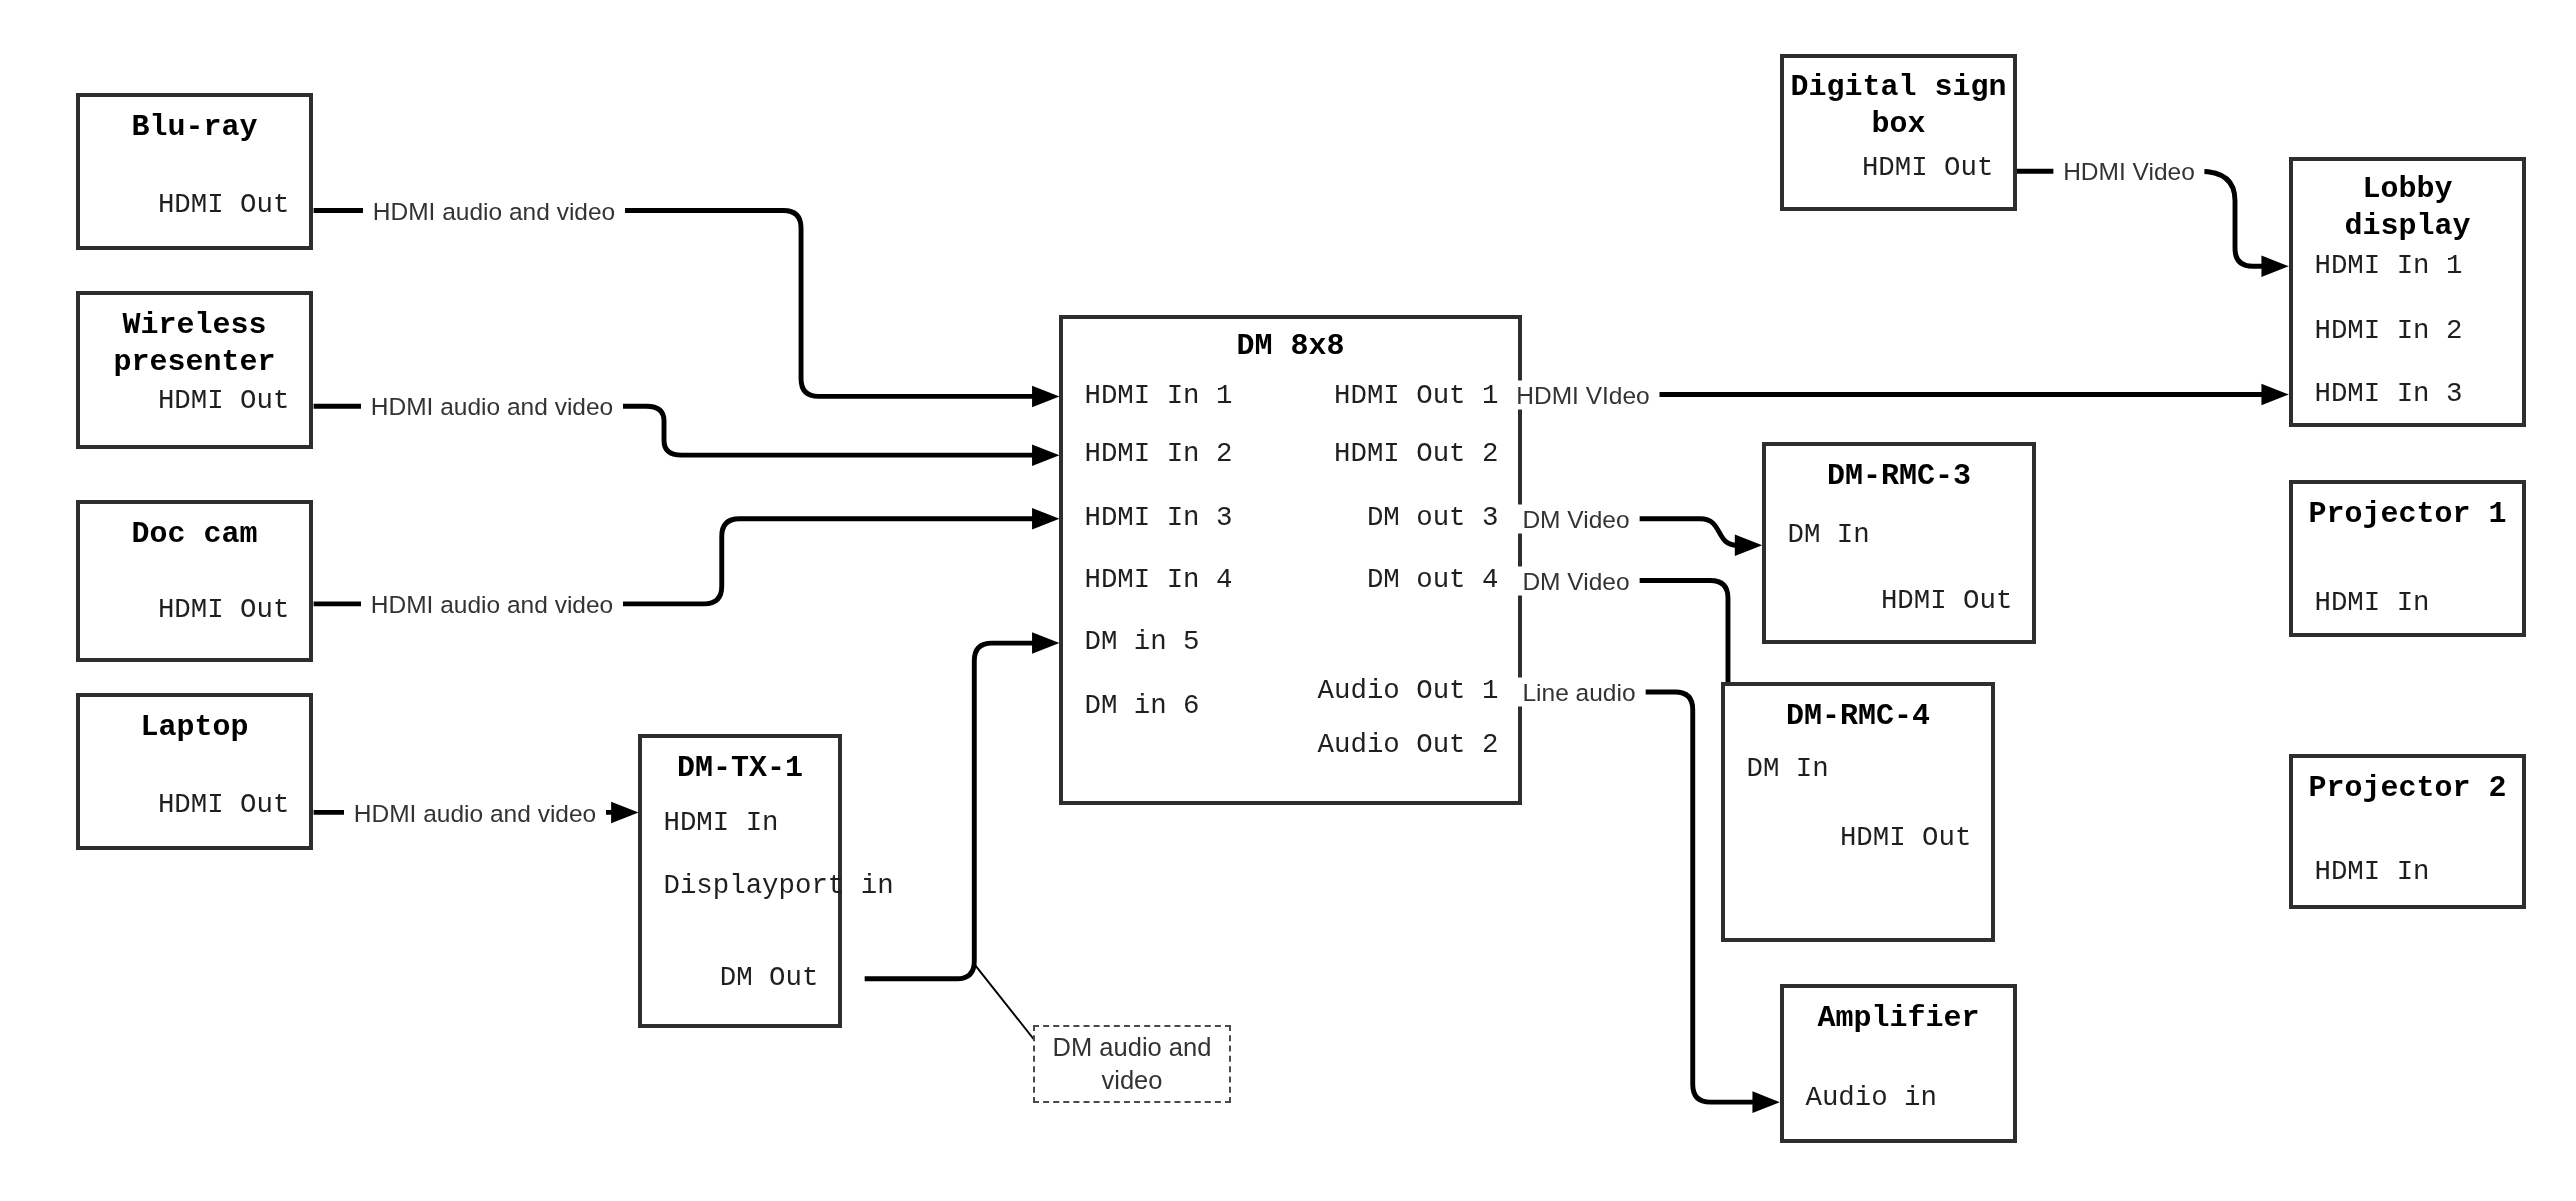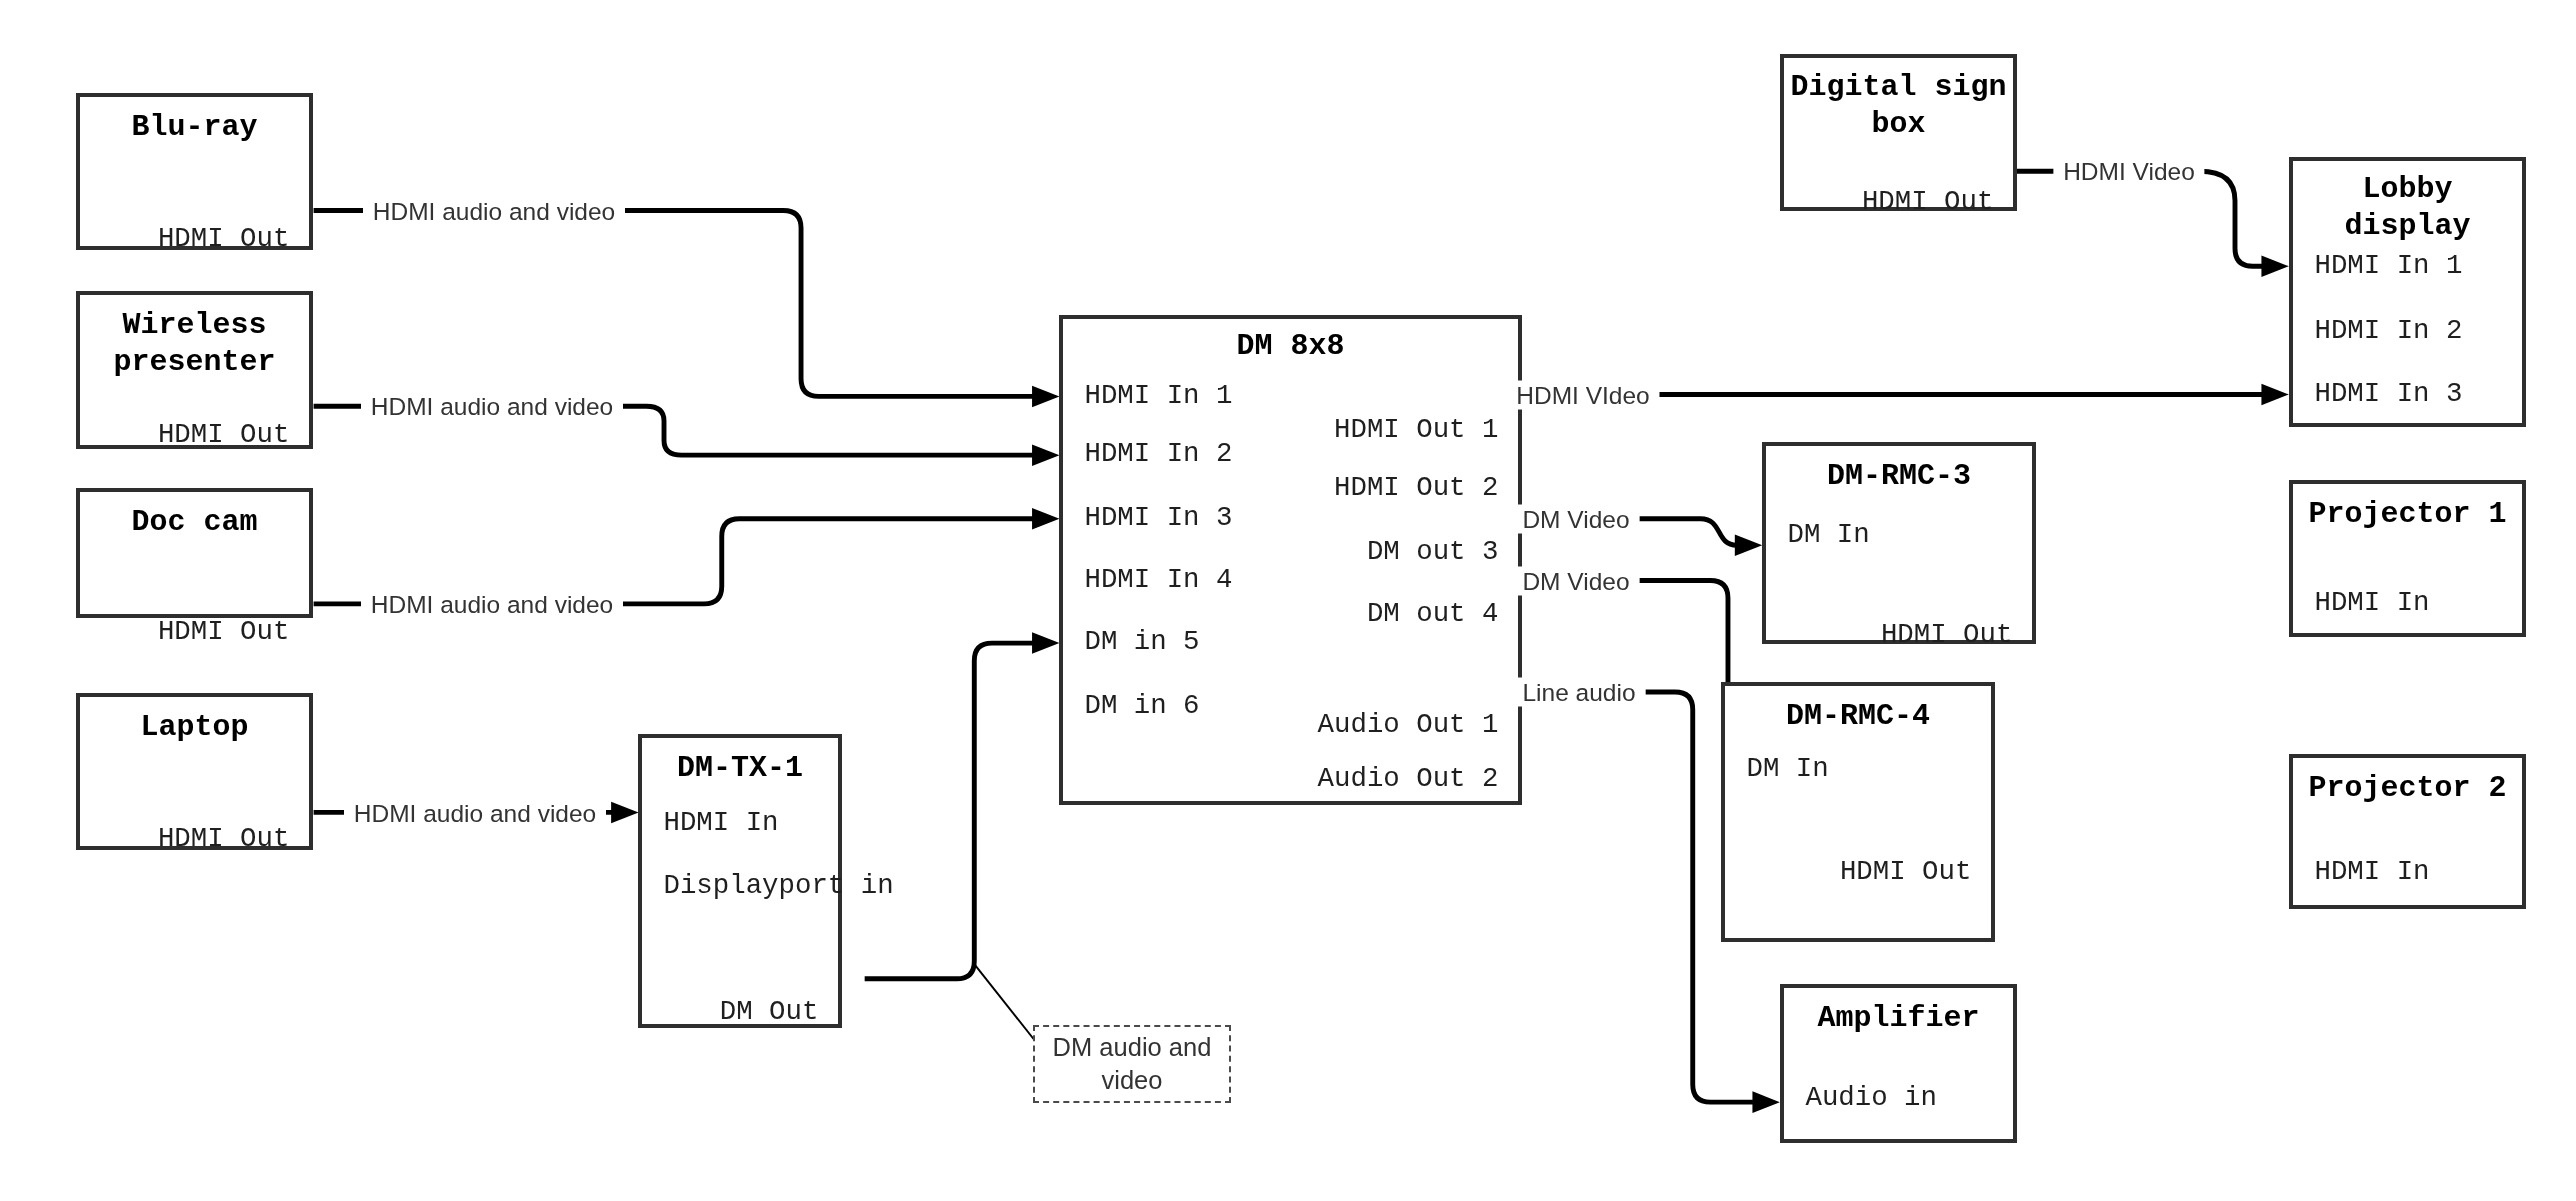--- a/index.html
+++ b/index.html
@@ -25,21 +25,21 @@
     line-height:37px;
     white-space:nowrap;
   }
   .port{
     position:absolute;
     font-size:27.4px;color:#1f1f1f;
     line-height:31px;height:31px;
     white-space:nowrap;
   }
   .pl{left:21.5px;}
-  .pr{right:19.6px;text-align:right;margin-top:34px;}
+  .pr{right:19.6px;text-align:right;}
   .wire-label{
     position:absolute;
     transform:translate(-50%,-50%);
     background:#fff;
     padding:0 9.8px;
     font-size:24.5px;color:#333;
     white-space:nowrap;
     line-height:29px;
   }
   .annotation{
@@ -99,21 +99,21 @@
   </div>
 
   <div class="node" style="left:76px;top:291px;width:237px;height:158px">
     <div class="title">
       <span>Wireless</span><br>
       <span>presenter</span>
     </div>
     <span class="port pr" style="top:90px">HDMI Out</span>
   </div>
 
-  <div class="node" style="left:76px;top:488px;width:237px;height:130px">
+  <div class="node" style="left:76px;top:500px;width:237px;height:162px">
     <div class="title">Doc cam</div>
     <span class="port pr" style="top:90px">HDMI Out</span>
   </div>
 
   <div class="node" style="left:76px;top:693px;width:237px;height:157px">
     <div class="title">Laptop</div>
     <span class="port pr" style="top:92px">HDMI Out</span>
   </div>
 
   <div class="node" style="left:638px;top:734px;width:204px;height:294px">

